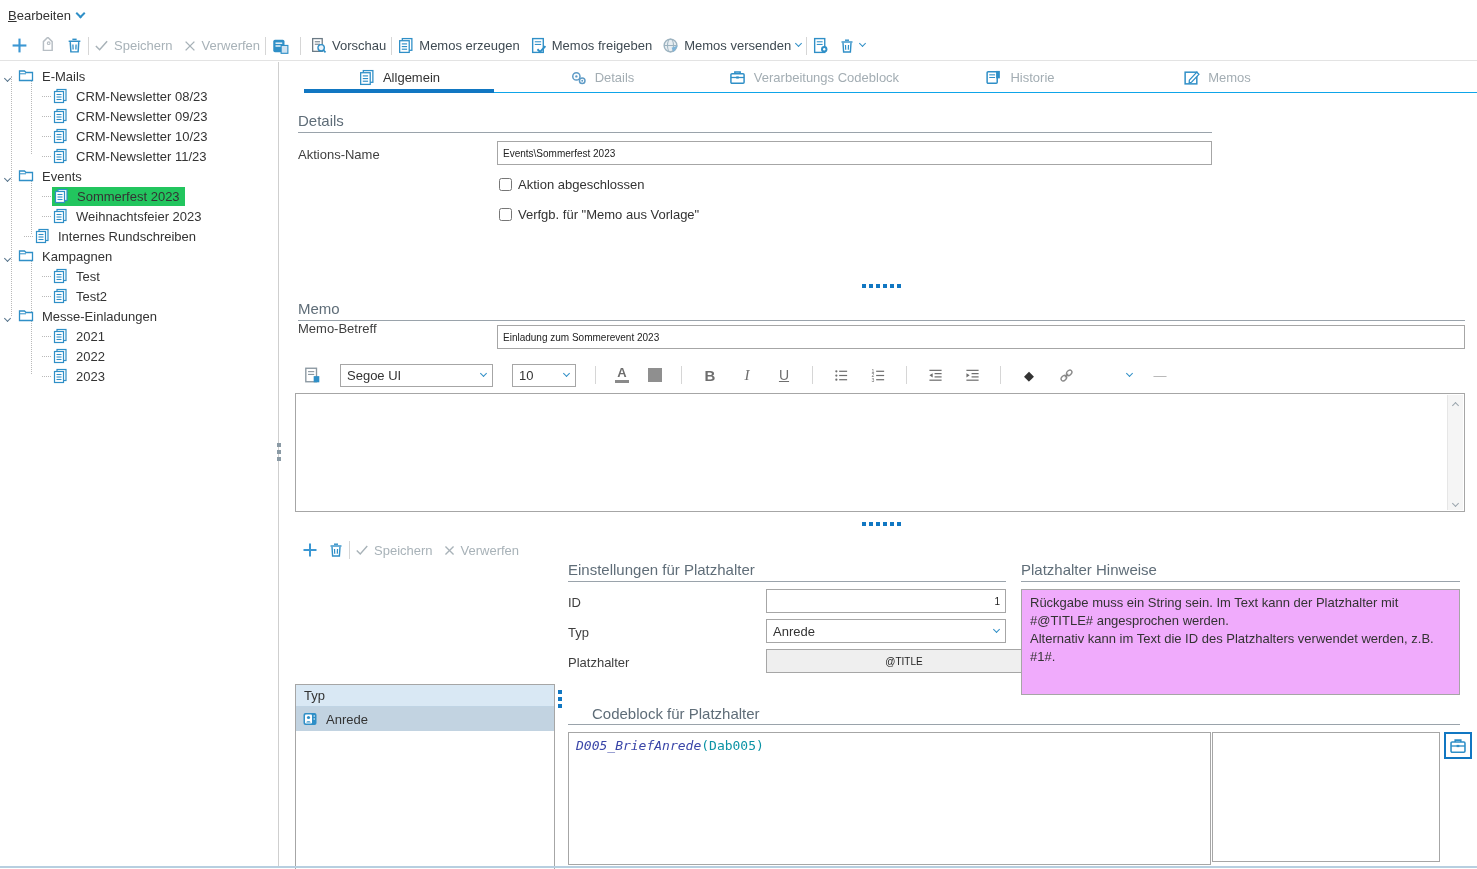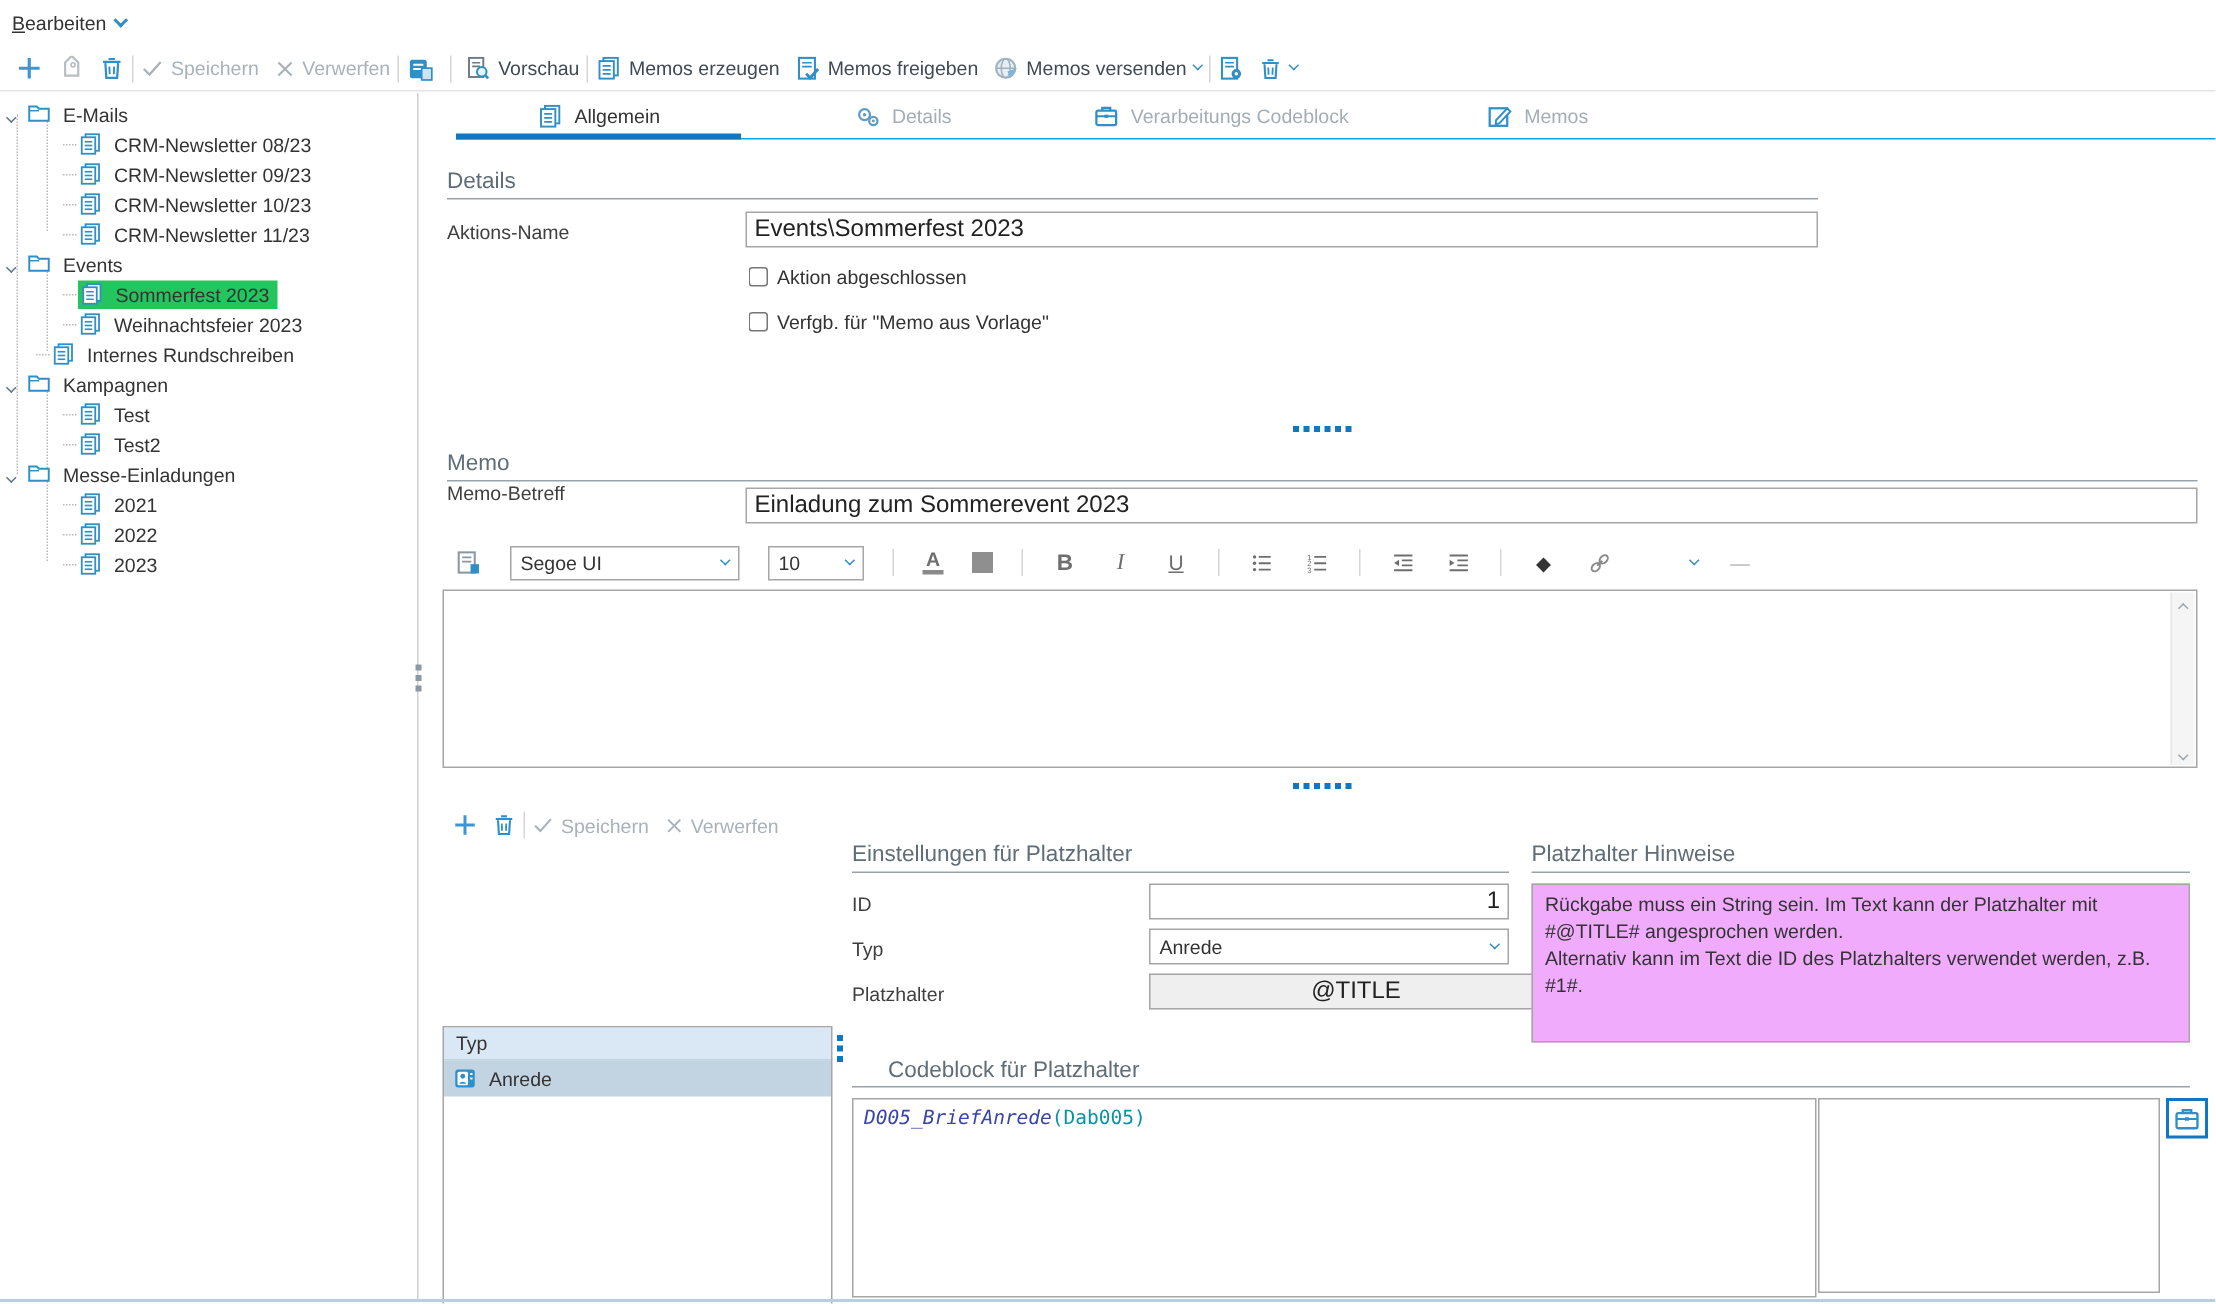--- a/index.html
+++ b/index.html
@@ -50,21 +50,21 @@
   .tab .tlabel { margin-top:1px; }
   .tab.active { color:#333; }
   .tab.active .underline { position:absolute; left:0; right:0; bottom:-1px; height:4px; background:#1177c2; }
 
   
   .ghead { font-size:15px; color:#5f6d78; }
   .gline { height:1px; background:#9aa3ab; }
 
   .flabel { color:#3f3f3f; }
   .tinput { border:1px solid #a6a6a6; background:#fff; height:24px; font-family:"Liberation Sans",sans-serif;
-            font-size:16px; color:#222; padding:0 5px; outline:none; width:100%; }
+            font-size:10px; color:#222; padding:0 5px; outline:none; width:100%; }
   .tinput.ro { background:#efefef; }
   .cbrow { display:flex; align-items:center; gap:6px; }
   .cbrow input { width:13px; height:13px; margin:0; }
 
   .dots-h { display:flex; gap:3px; }
   .dots-h i { width:4px; height:4px; background:#1177c2; }
   .dots-v { display:flex; flex-direction:column; gap:3px; }
   .dots-v i { width:4px; height:4px; background:#1177c2; }
   .dots-v.gray i { background:#8a9aa5; }
 
@@ -473,20 +473,26 @@
         <use href="#i-gears"></use>
       </svg>
     <span class="tlabel">Details</span>
   </div>
   <div class="tab" style="width:208px">
     <svg class="icn" width="17" height="17">
         <use href="#i-briefcase"></use>
       </svg>
     <span class="tlabel">Verarbeitungs Codeblock</span>
   </div>
+  <div class="tab" style="width:180px">
+    <svg class="icn" width="17" height="17">
+        <use href="#i-book"></use>
+      </svg>
+    <span class="tlabel">Historie</span>
+  </div>
   <div class="tab" style="width:190px">
     <svg class="icn" width="17" height="17">
         <use href="#i-pencilnote"></use>
       </svg>
     <span class="tlabel">Memos</span>
   </div>
 </div>
 
 <div class="abs ghead" style="left:298px; top:112px;">Details</div>
 <div class="abs gline" style="left:298px; top:132px; width:914px;"></div>

